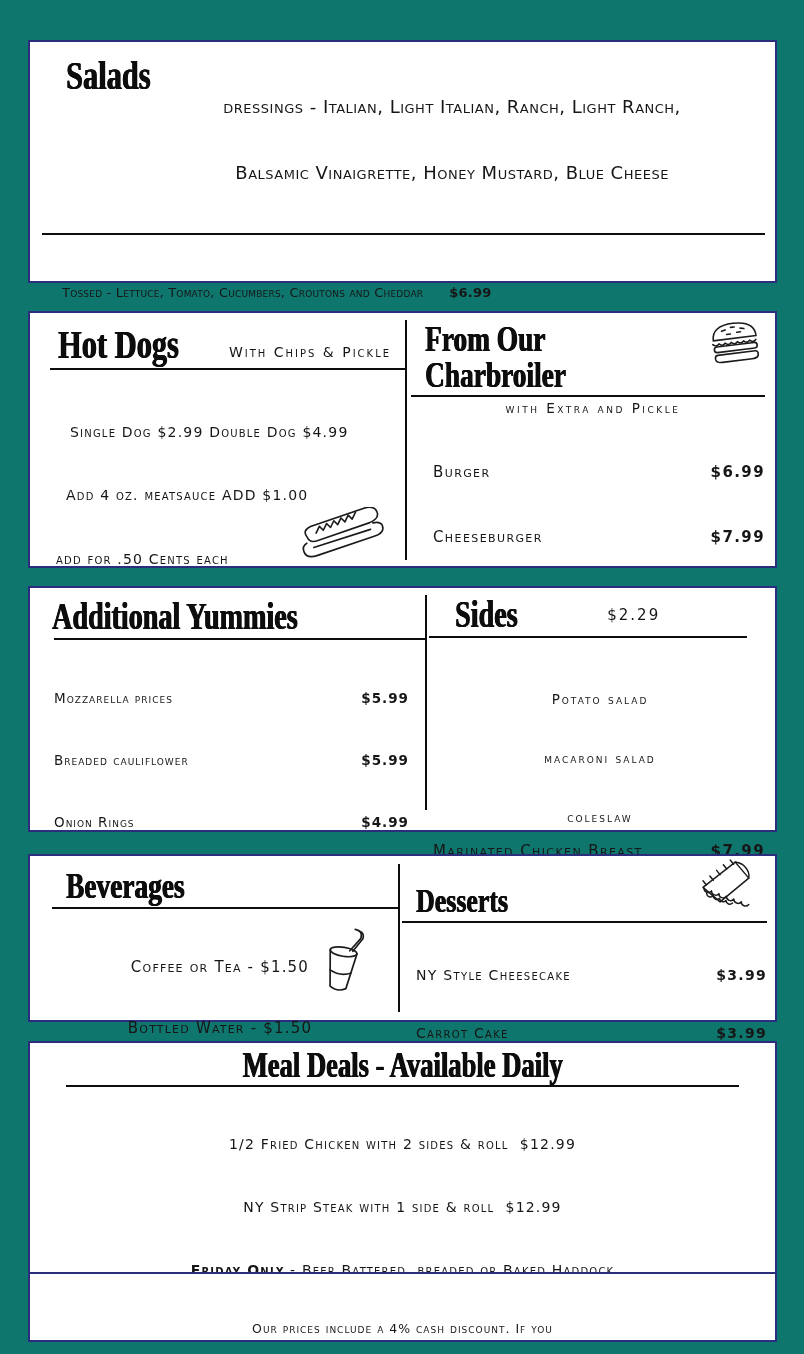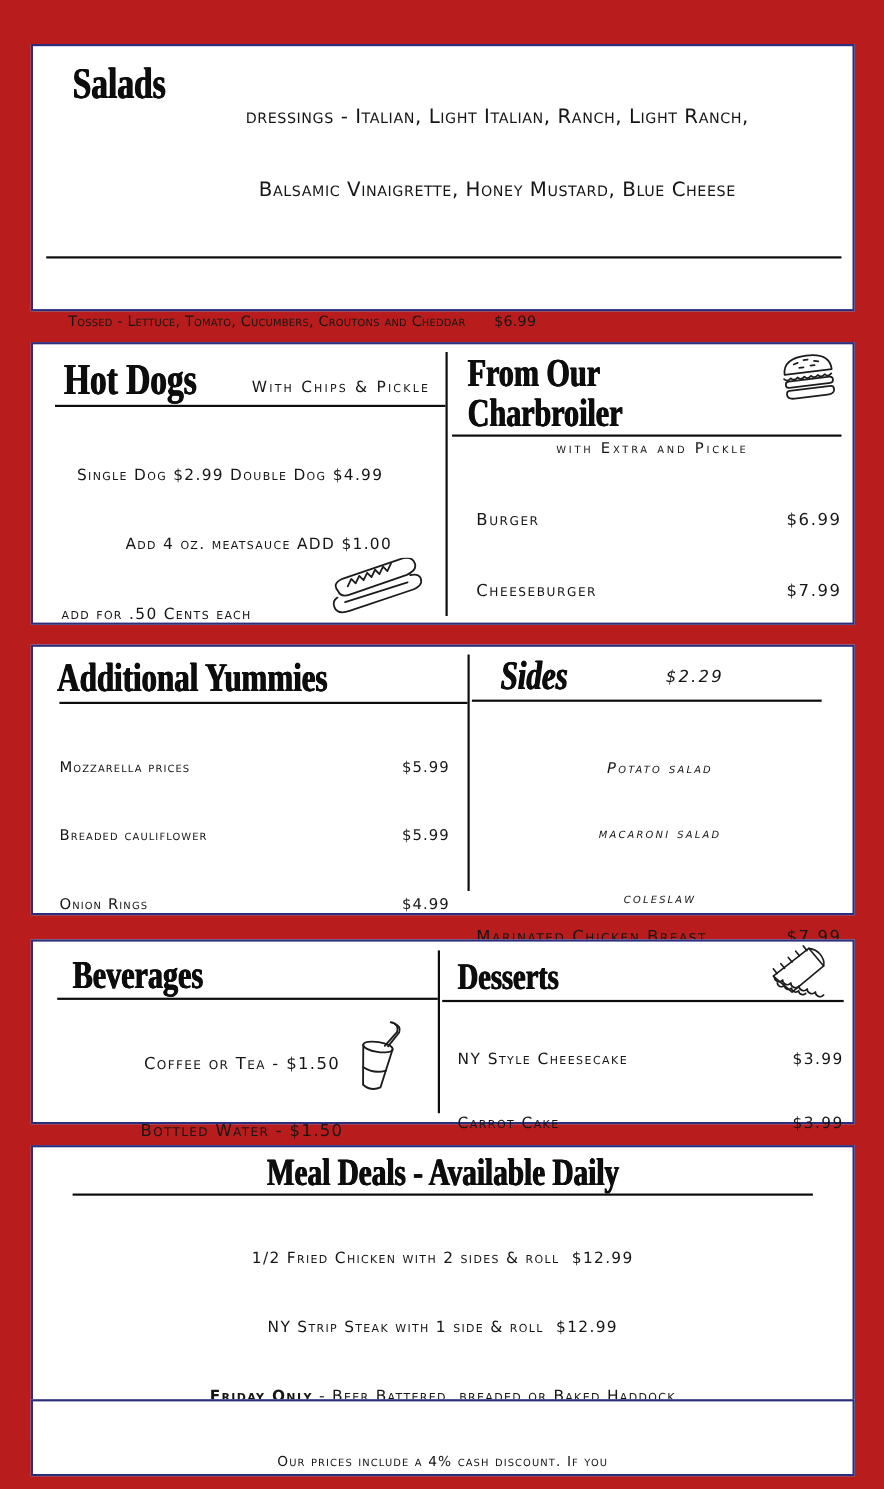--- a/index.html
+++ b/index.html
@@ -1,31 +1,31 @@
 <!DOCTYPE html>
 <html><head>
 <meta charset="utf-8">
 <style>
   html,body { margin:0; padding:0; }
   body { width:804px; height:1354px; font-family:"DejaVu Sans", sans-serif; }
-  .page { position:relative; width:804px; height:1354px; background:#b91c1c; overflow:hidden; }
+  .page { position:relative; width:804px; height:1354px; background:#0f766e; overflow:hidden; }
   .panel {
     position:absolute; left:28px; width:749px; box-sizing:border-box;
     background:#ffffff; border:2px solid #2b2e7c; color:#161616;
   }
   
   .bank { font-variant:small-caps; white-space:pre-wrap; }
   .nowrap { white-space:nowrap; }
   
   .heading { font-family:"Liberation Serif", serif; font-weight:700; color:#0d0d0d;
              display:inline-block; transform:scaleX(0.76); transform-origin:0 60%;
              text-shadow:0.8px 0 currentColor, -0.4px 0 currentColor; line-height:1; letter-spacing:0; }
   .rule { height:2px; background:#0d0d0d; }
   .divider { position:absolute; width:2px; background:#0d0d0d; }
-  .price { font-weight:400; }
+  .price { font-weight:700; }
   svg.lineart { position:absolute; }
 
   
   #p-salads { top:40px; height:243px; }
   .sal-header { display:flex; align-items:flex-start; padding:10px 34px 0 36px; }
   .sal-title { font-size:40px; margin-top:4px; margin-right:-28px; }
   .sal-dressings { flex:1; text-align:center; font-size:18px; letter-spacing:0.5px; line-height:1.22; padding-left:14px; }
   .sal-rule { margin:5px 10px 0 12px; }
   .sal-items { padding:7px 14px 0 32px; font-size:13px; letter-spacing:0.2px; line-height:1.6; }
   .sal-items .price { margin-left:26px; }
@@ -37,59 +37,59 @@
   
   #p-dogs { top:311px; height:257px; }
   #p-dogs .divider { left:375px; top:7px; bottom:6px; }
   .col-left { position:absolute; left:0; top:0; width:375px; }
   #p-dogs .col-right { position:absolute; left:381px; right:0; top:0; }
   .hd-header { display:flex; align-items:flex-end; padding:12px 0 0 28px; }
   .hd-title { font-size:40px; margin-right:-36px; }
   .hd-sub { font-size:14px; letter-spacing:2px; margin:0 0 5px 48px; }
   .hd-rule { margin:3px 0 0 20px; }
   .hd-lines { padding-top:9px; font-size:14px; letter-spacing:1.2px; line-height:1.52; }
-  .hd-l1 { margin-left:40px; } .hd-l2 { margin-left:84px; }
+  .hd-l1 { margin-left:40px; } .hd-l2 { margin-left:36px; }
   .hd-l3 { margin-left:26px; }
   .hd-note { font-size:12px; }
   .cb-header { display:flex; align-items:flex-end; padding:8px 14px 0 14px; min-height:48px; }
   .cb-title { font-size:36px; }
   .cb-rule { margin:2px 10px 0 0; }
   .cb-sub { text-align:center; font-size:13.5px; letter-spacing:2.5px; margin-top:3px; }
   .cb-items { padding:2px 10px 0 22px; font-size:15px; letter-spacing:1.4px; line-height:1.45; }
   .flexrow { display:flex; justify-content:space-between; align-items:baseline; }
   .cb-itemnote { font-size:11.5px; letter-spacing:1px; margin-top:-3px; line-height:1.1; }
   .cb-f1 { text-align:center; margin-top:14px; font-size:14px; letter-spacing:2px; }
   .cb-f2 { text-align:center; font-size:14px; letter-spacing:1.3px; margin-top:1px; }
 
   
   #p-yummies { top:586px; height:246px; }
   #p-yummies .divider { left:395px; top:7px; bottom:20px; }
   #p-yummies .col-left { width:395px; }
-  #p-yummies .col-right { position:absolute; left:399px; right:4px; top:0;font-style:italic; }
+  #p-yummies .col-right { position:absolute; left:399px; right:4px; top:0; }
   .ym-header { padding:10px 0 0 22px; }
   .ym-title { font-size:37px; }
   .ym-rule { margin:3px 0 0 24px; }
   .ym-items { padding:6px 16px 0 24px; font-size:13.5px; letter-spacing:1px; line-height:1.54; }
   .sd-header { display:flex; align-items:center; padding:8px 0 0 26px; }
   .sd-title { font-size:37px; margin-right:-22px; }
   .sd-price { font-size:15px; letter-spacing:2px; margin-left:92px; }
   .sd-rule { margin:3px 24px 0 0; }
   .sd-items { padding-top:13px; text-align:center; font-size:13.5px; letter-spacing:2px; line-height:1.45; }
 
   
   #p-bev { top:854px; height:168px; }
   #p-bev .divider { left:368px; top:8px; bottom:8px; }
   #p-bev .col-left { width:368px; }
   #p-bev .col-right { position:absolute; left:372px; right:0; top:0; }
   .bv-header { padding:12px 0 0 36px; }
   .bv-title { font-size:36px; }
   .bv-rule { margin:3px 0 0 22px; }
   .bv-lines { width:300px; margin:7px 0 0 40px; text-align:center; font-size:15px; letter-spacing:1.2px; line-height:1.36; }
   .bv-note { width:340px; margin:2px 0 0 6px; text-align:center; font-size:11.5px; letter-spacing:0.8px; line-height:1.32; }
-  .ds-header { display:flex; align-items:flex-end; padding:6px 14px 0 14px; min-height:44px; }
+  .ds-header { display:flex; align-items:flex-end; padding:6px 14px 0 14px; min-height:44px;margin-top:12px; }
   .ds-title { font-size:34px; }
   .ds-rule { margin:3px 8px 0 0; }
   .ds-items { padding:5px 8px 0 14px; font-size:14px; letter-spacing:1.3px; line-height:1.37; }
 
   
   #p-meals { top:1041px; height:268px; }
   .md-titlewrap { text-align:center; padding-top:5px; }
   .md-title { font-size:35px; transform-origin:50% 60%; }
   .md-rule { margin:2px 36px 0 36px; }
   .md-lines { text-align:center; font-size:14px; letter-spacing:1.2px; line-height:1.5; margin-top:5px; }

